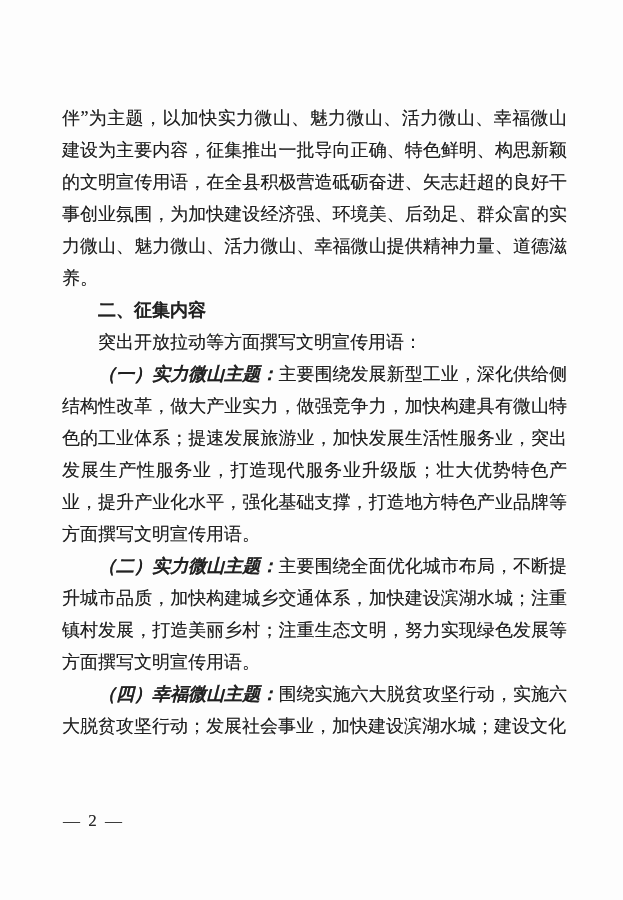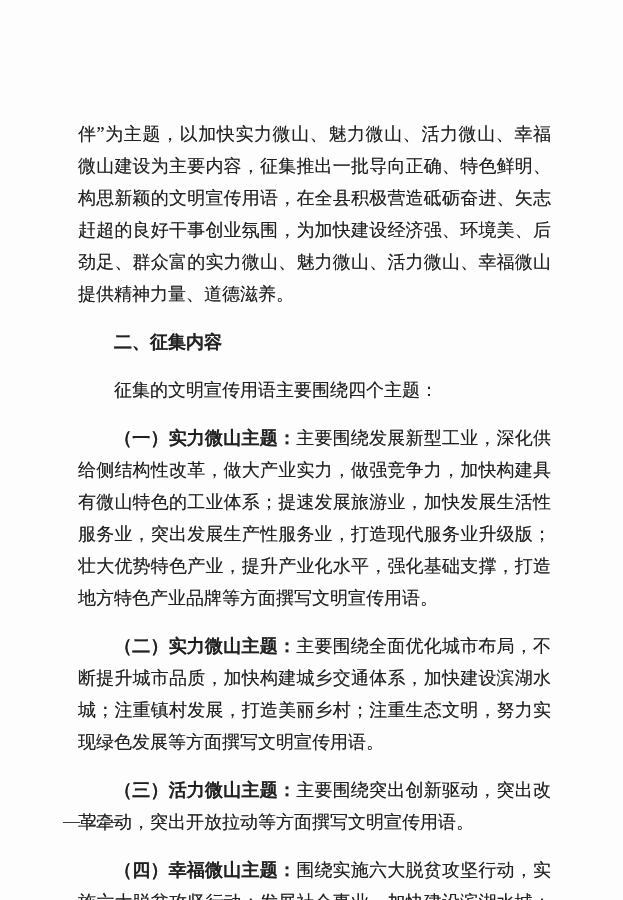--- a/index.html
+++ b/index.html
@@ -22,35 +22,36 @@
     left: 62px;
     top: 102px;
     width: 505px;
     font-size: 18px;
     line-height: 32px;
     text-align: justify;
     text-justify: inter-character;
     letter-spacing: 0;
   }
   .para {
-    margin: 16px;
+    margin: 0;
     padding: 0;
     text-indent: 2em;
     word-break: normal;
   }
   .para.no-indent {
     text-indent: 0;
   }
   .heading {
     font-weight: 700;
     font-family: Liberation Sans, sans-serif;
   }
   .lead {
     font-weight: 700;
     font-family: "Liberation Sans", "DejaVu Sans", sans-serif;
+    font-style: italic;
   }
   .page-number {
     position: absolute;
     left: 63px;
     top: 810px;
     font-size: 17px;
     line-height: 22px;
     letter-spacing: 2px;
     color: #2a2a2a;
   }
@@ -58,33 +59,30 @@
 </head>
 <body>
 
 <div class="page">
   <div class="text-block">
 
     <p class="para no-indent">伴”为主题，以加快实力微山、魅力微山、活力微山、幸福微山建设为主要内容，征集推出一批导向正确、特色鲜明、构思新颖的文明宣传用语，在全县积极营造砥砺奋进、矢志赶超的良好干事创业氛围，为加快建设经济强、环境美、后劲足、群众富的实力微山、魅力微山、活力微山、幸福微山提供精神力量、道德滋养。</p>
 
     <p class="para heading">二、征集内容</p>
 
-    <p class="para">征集的文明宣传用语主要围绕四个主题：</p>
+    <p class="para">突出开放拉动等方面撰写文明宣传用语：</p>
 
     <p class="para">
       <span class="lead">（一）实力微山主题：</span><span>主要围绕发展新型工业，深化供给侧结构性改革，做大产业实力，做强竞争力，加快构建具有微山特色的工业体系；提速发展旅游业，加快发展生活性服务业，突出发展生产性服务业，打造现代服务业升级版；壮大优势特色产业，提升产业化水平，强化基础支撑，打造地方特色产业品牌等方面撰写文明宣传用语。</span>
     </p>
 
     <p class="para">
       <span class="lead">（二）实力微山主题：</span><span>主要围绕全面优化城市布局，不断提升城市品质，加快构建城乡交通体系，加快建设滨湖水城；注重镇村发展，打造美丽乡村；注重生态文明，努力实现绿色发展等方面撰写文明宣传用语。</span>
     </p>
 
-    <p class="para">
-      <span class="lead">（三）活力微山主题：</span><span>主要围绕突出创新驱动，突出改革牵动，突出开放拉动等方面撰写文明宣传用语。</span>
-    </p>
 
     <p class="para">
       <span class="lead">（四）幸福微山主题：</span><span>围绕实施六大脱贫攻坚行动，实施六大脱贫攻坚行动；发展社会事业，加快建设滨湖水城；建设文化</span>
     </p>
 
   </div>
 
   <div class="page-number">— 2 —</div>
 </div>
 

